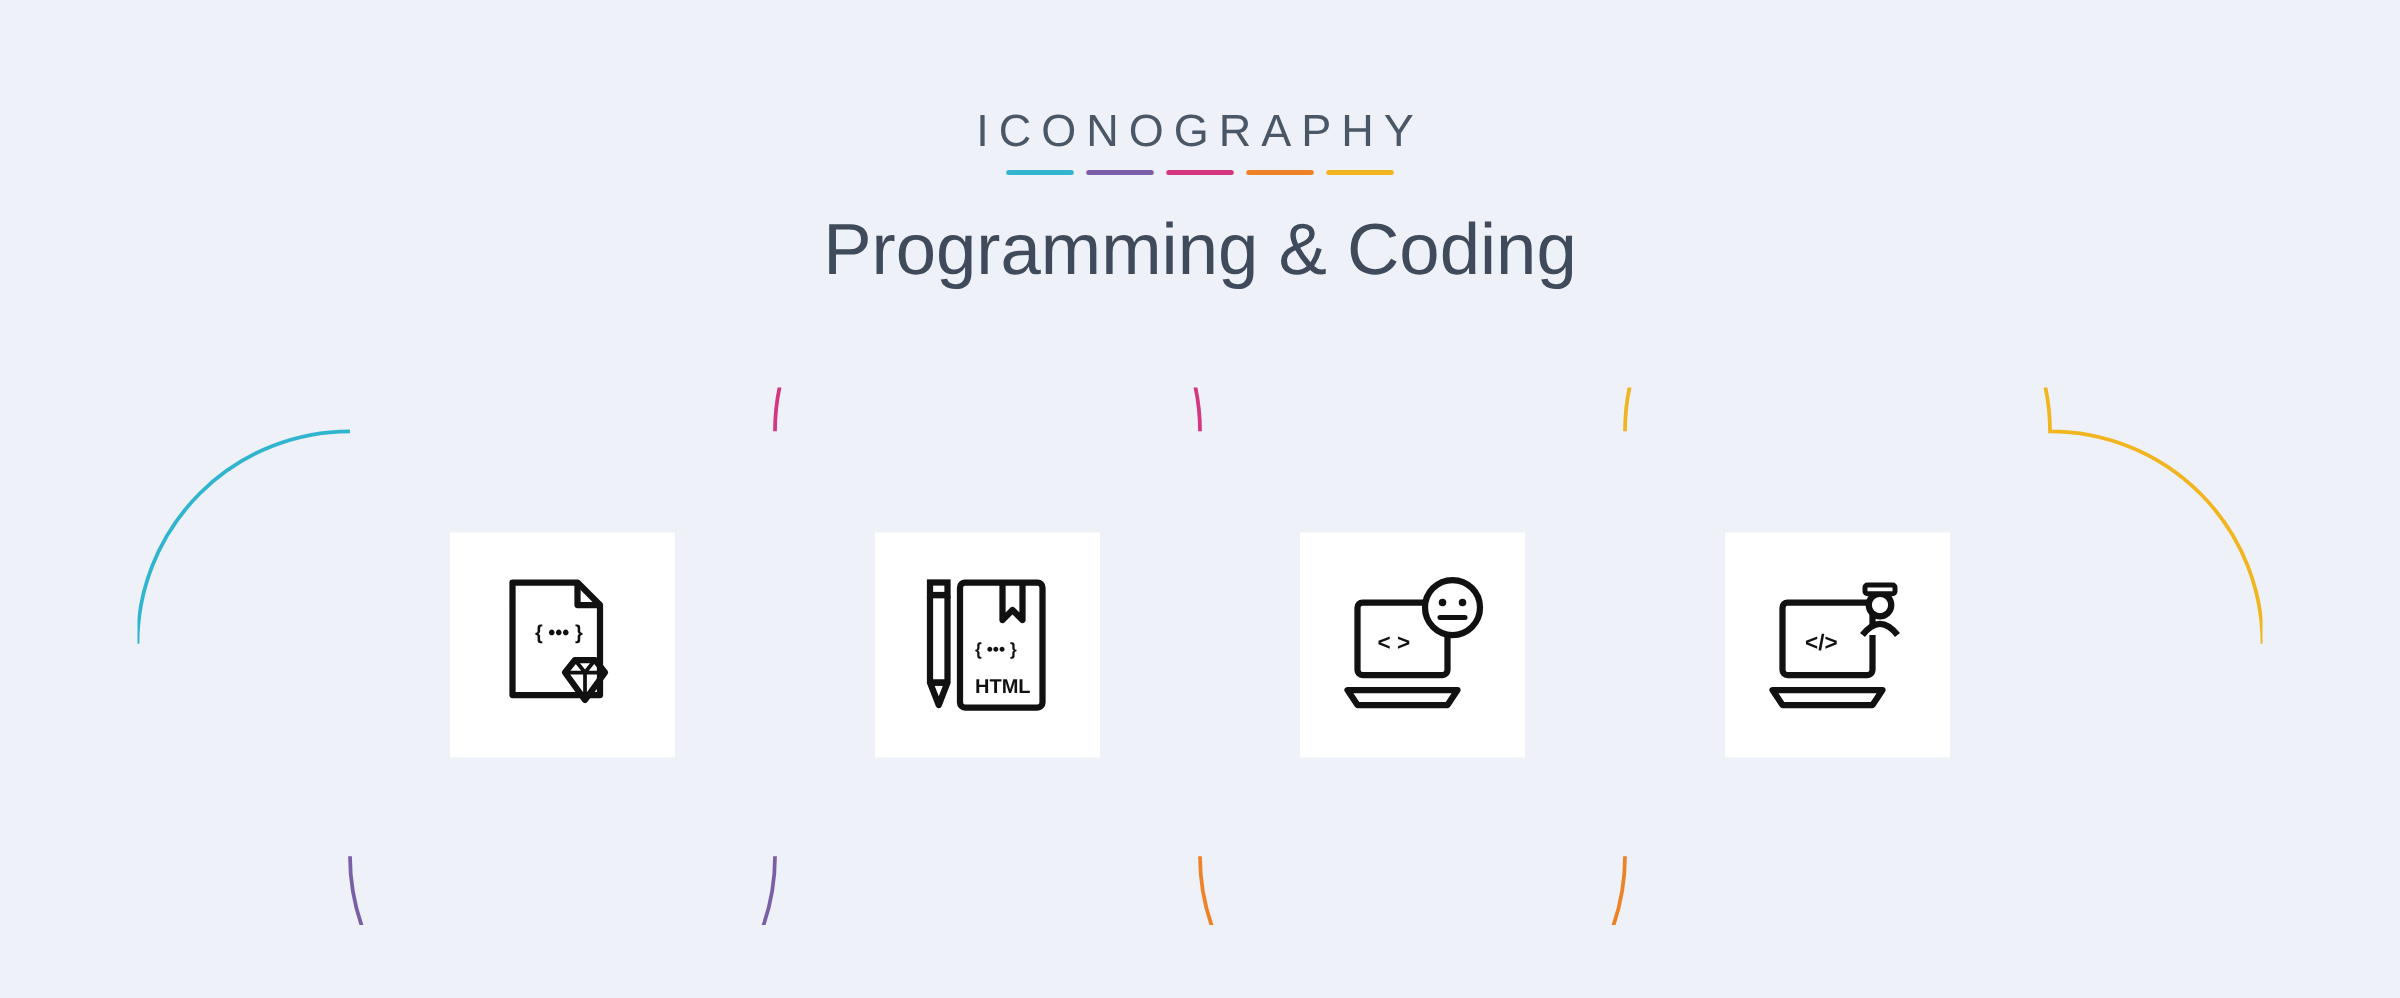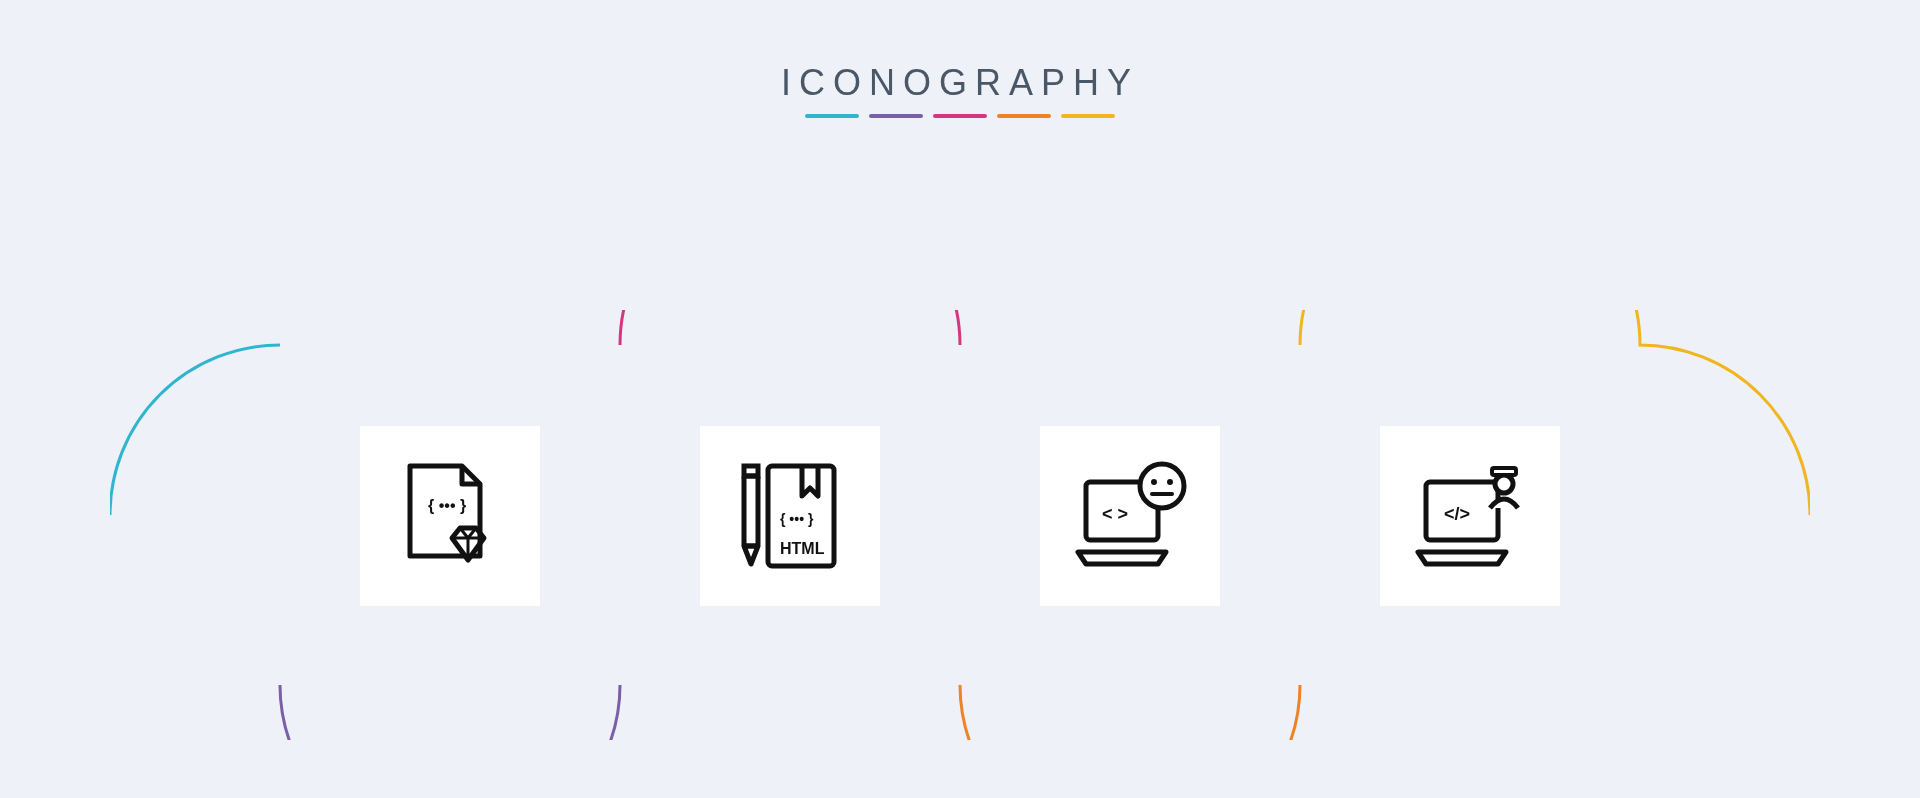--- a/index.html
+++ b/index.html
@@ -6,21 +6,21 @@
   body {
     width: 1920px;
     height: 798px;
     background: #eef1f7;
     font-family: "Segoe UI", -apple-system, Helvetica, Arial, sans-serif;
     position: relative;
     overflow: hidden;
   }
   .header {
     text-align: center;
-    padding-top: 62px;
+    padding-top: 84px;
   }
   .brand {
     font-size: 36px;
     letter-spacing: 8px;
     color: #4a5766;
     font-weight: 400;
   }
   .underline-row {
     display: flex;
     justify-content: center;
@@ -77,20 +77,21 @@
 
 <div class="header">
   <div class="brand">ICONOGRAPHY</div>
   <div class="underline-row">
     <span class="u1"></span>
       <span class="u2"></span>
       <span class="u3"></span>
       <span class="u4"></span>
       <span class="u5"></span>
   </div>
+  <div class="title">Programming &amp; Coding</div>
 </div>
 
 <svg class="wave-svg" viewBox="0 0 1700 430">
   <path d="M 0 205 A 170 170 0 0 1 170 35" fill="none" stroke="#31b5cf" stroke-width="3"></path>
   <path d="M 170 375 A 170 170 0 0 0 510 375" fill="none" stroke="#7a5fa6" stroke-width="3"></path>
   <path d="M 510 35 A 170 170 0 0 1 850 35" fill="none" stroke="#d4367f" stroke-width="3"></path>
   <path d="M 850 375 A 170 170 0 0 0 1190 375" fill="none" stroke="#ed8227" stroke-width="3"></path>
   <path d="M 1190 35 A 170 170 0 0 1 1530 35  A 170 170 0 0 1 1700 205" fill="none" stroke="#f0b51f" stroke-width="3"></path>
 </svg>
 

